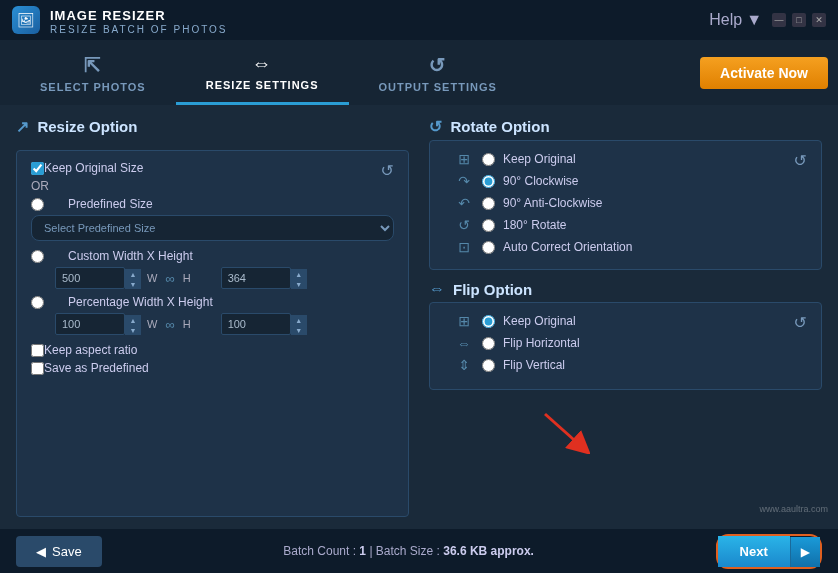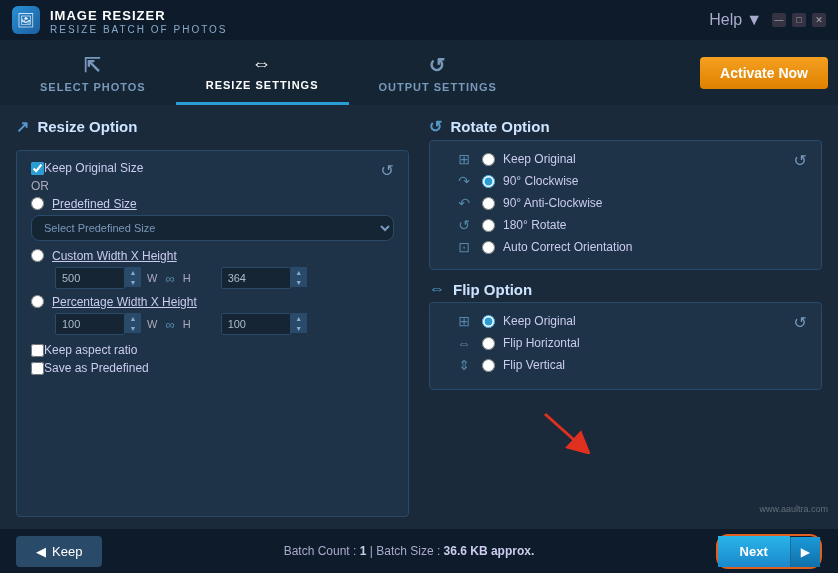--- a/index.html
+++ b/index.html
@@ -180,26 +180,25 @@
       accent-color: #2a9dd4;
     }
     .or-text {
       text-align: left;
       color: #aab;
       font-size: 12px;
       margin: 4px 0;
     }
     .radio-row {
       display: flex;
-      align-items: flex-start;
-      gap: 8px;
+      align-items: flex-end;
+      gap: 24px;
       font-size: 12px;
       color: #cce;
       margin-bottom: 4px;
-      text-decoration: underline;
     }
     .radio-input {
       accent-color: #2a9dd4;
     }
 
     .select-box {
       width: 100%;
       background: #162534;
       border: 1px solid #2a4a6a;
       color: #7899bb;
@@ -240,21 +239,21 @@
       color: #88aacc;
       font-size: 7px;
       display: flex;
       align-items: center;
       justify-content: center;
       cursor: pointer;
       border: none;
     }
     .input-with-spin {
       display: flex;
-      align-items: flex-start;
+      align-items: flex-end;
       padding-left: 24px;
     }
     .link-icon {
       font-size: 13px;
       color: #5588aa;
       margin: 0 2px;
     }
 
     .reset-btn {
       float: right;
@@ -535,21 +534,21 @@
           <span>Flip Vertical</span>
         </div>
       </div>
     </div>
   </div>
 </div>
 
 <div class="bottom-bar">
   <button class="back-btn">
     <span>◀</span>
-    <span>Keep</span>
+    <span>Save</span>
   </button>
   <div class="batch-info">
     <span>Batch Count :</span>
     <b>1</b>
     <span>| Batch Size :</span>
     <b>36.6 KB approx.</b>
   </div>
   <div class="next-btn-group">
     <button class="next-btn">Next</button>
     <button class="next-arrow-btn">▶</button>

